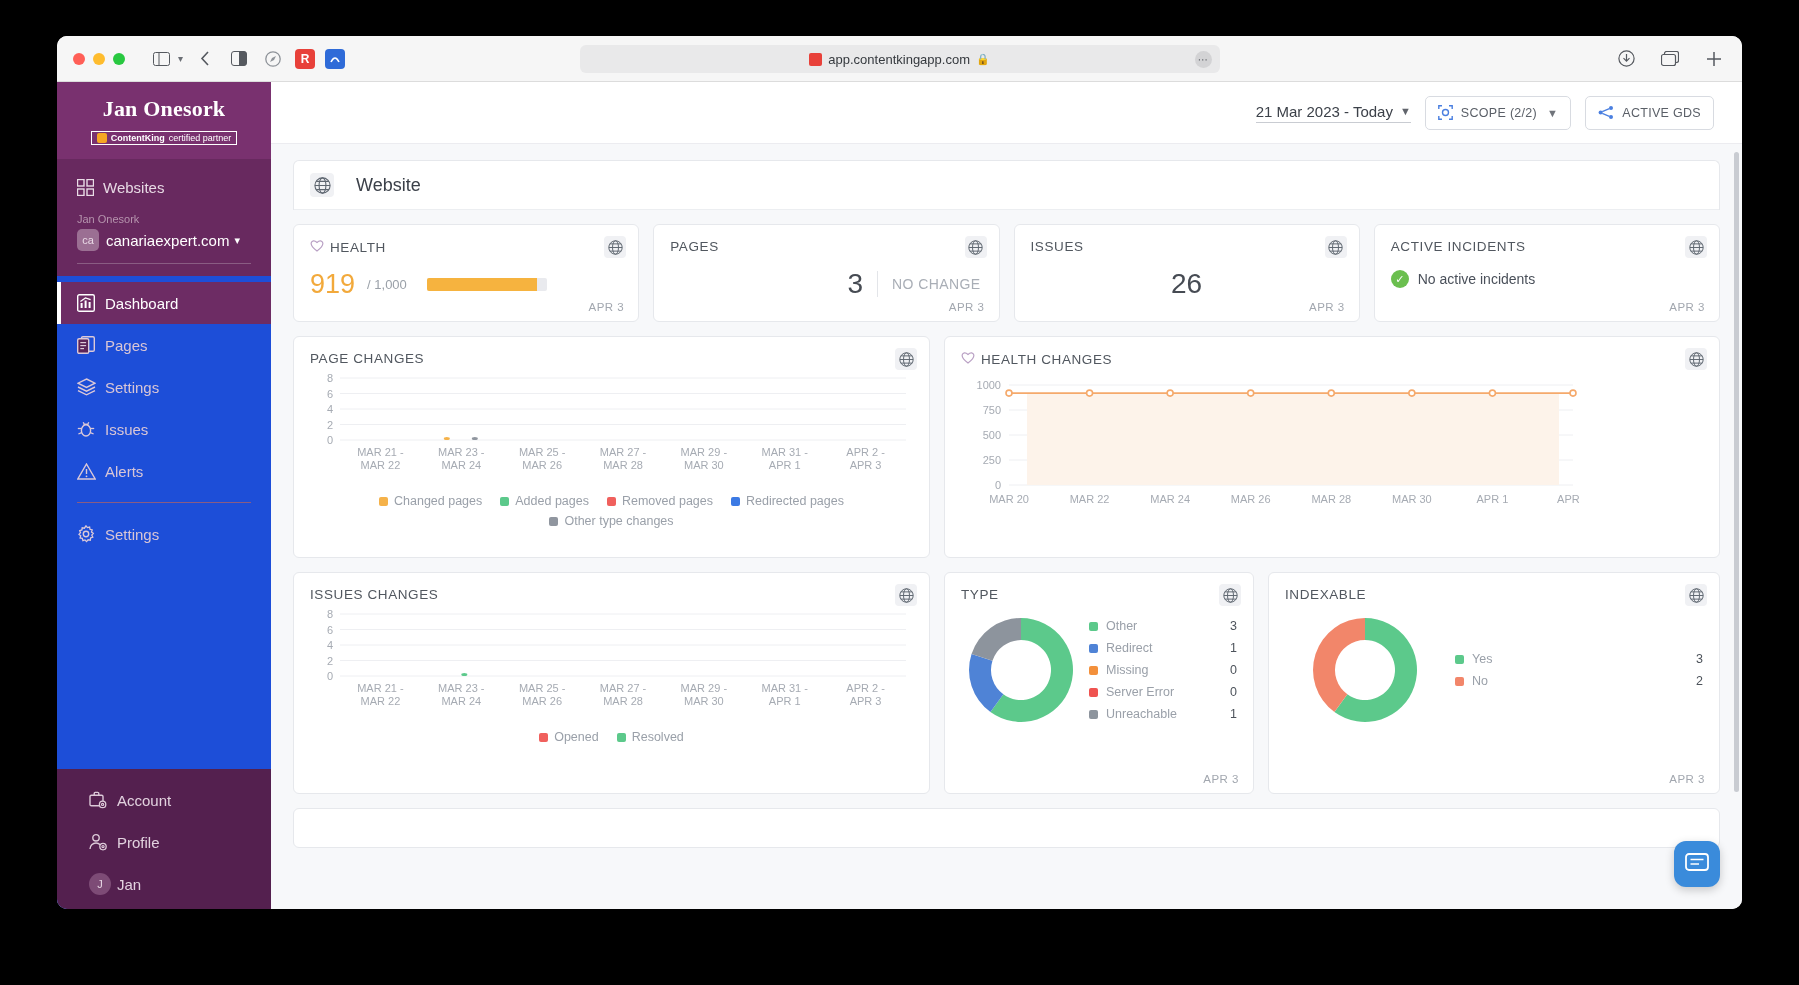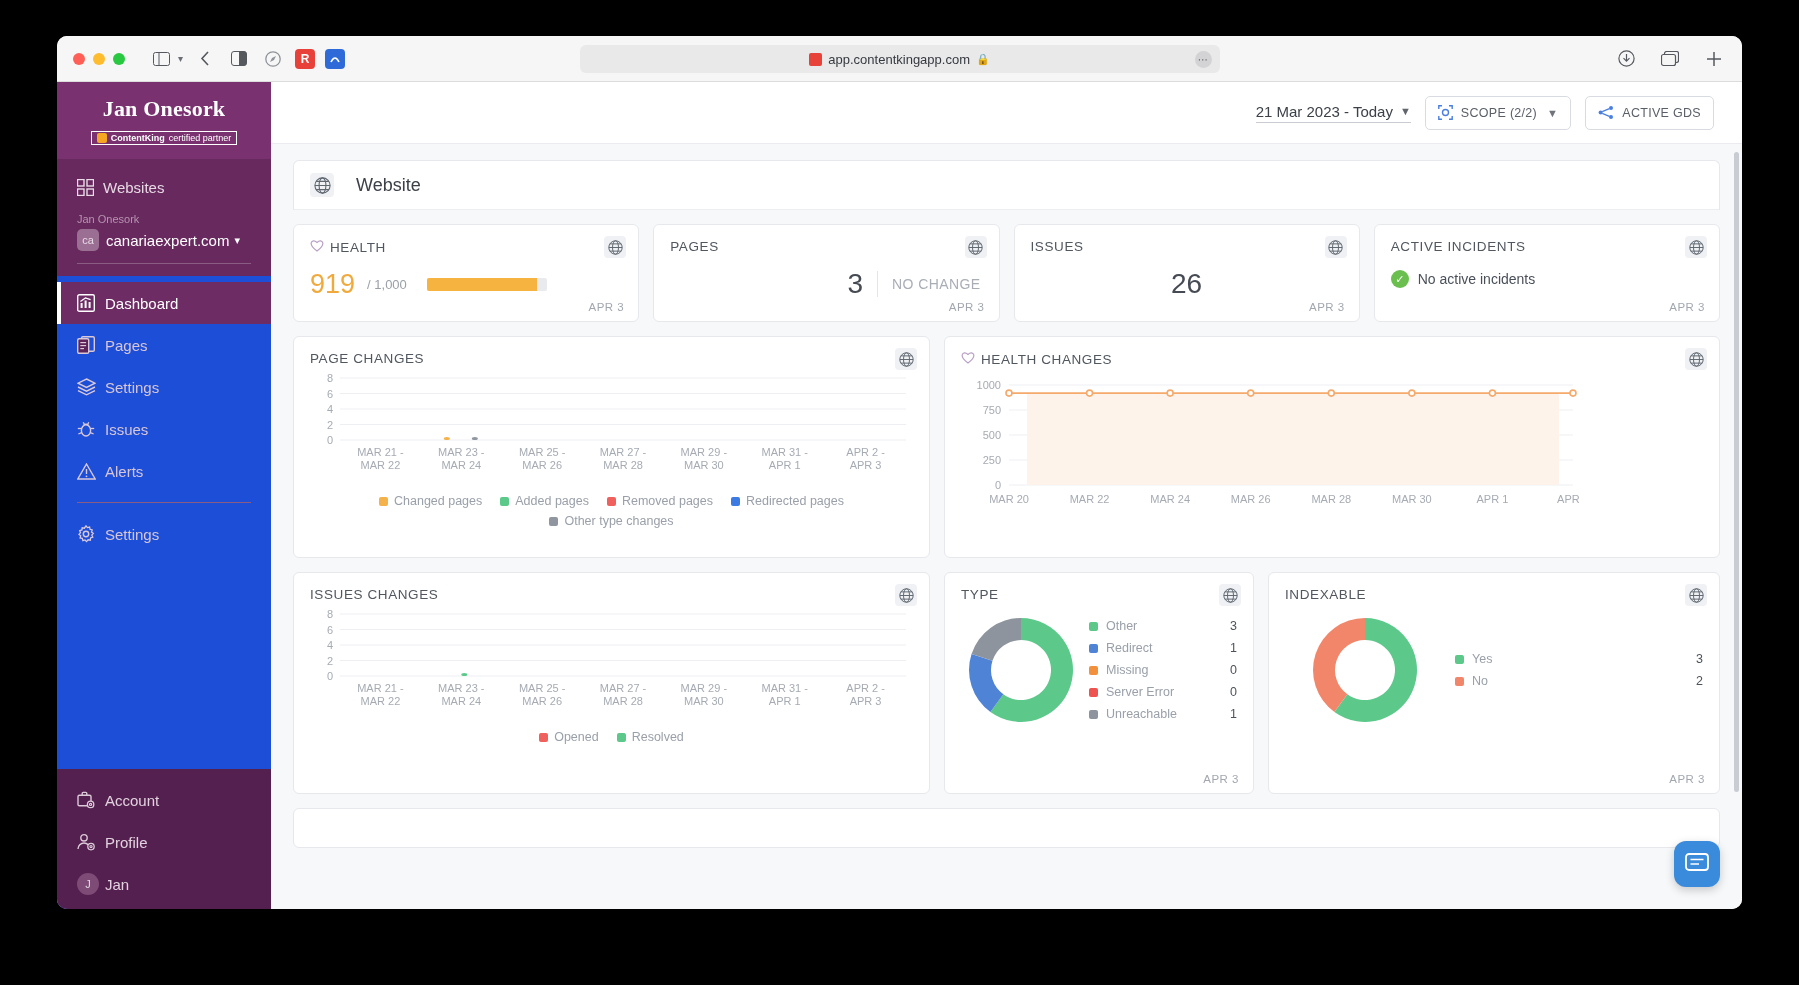--- a/index.html
+++ b/index.html
@@ -151,21 +151,21 @@
   .nav-item.active {
     background: #6d2c64;
     color: #ffffff;
   }
   .nav-item.active .ic { color: #fff; }
   .nav-item.active::before {
     content: ""; position: absolute; left: 0; top: 0; bottom: 0;
     width: 4px; background: #ffffff;
   }
   .sb-sep { height: 1px; background: #8a5c83; margin: 10px 20px; }
-  .sb-bottom { margin-top: auto; background: #54204f; padding: 10px 0 4px; }
+  .sb-bottom { margin-top: auto; background: #54204f; padding: 10px 12px 4px; }
   .sb-bottom .nav-item { height: 42px; color: #e2d2df; }
   .mini-av {
     width: 22px; height: 22px; border-radius: 50%;
     background: #7d4b76; color: #e9d9e6;
     font-size: 11px;
     display: flex; align-items: center; justify-content: center;
   }
 
   
   .main {

